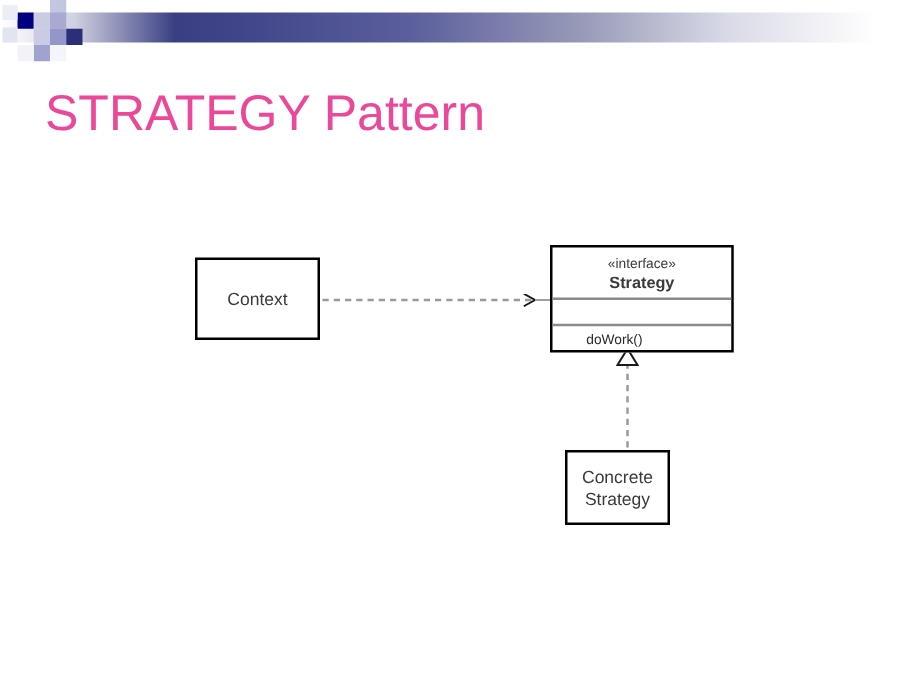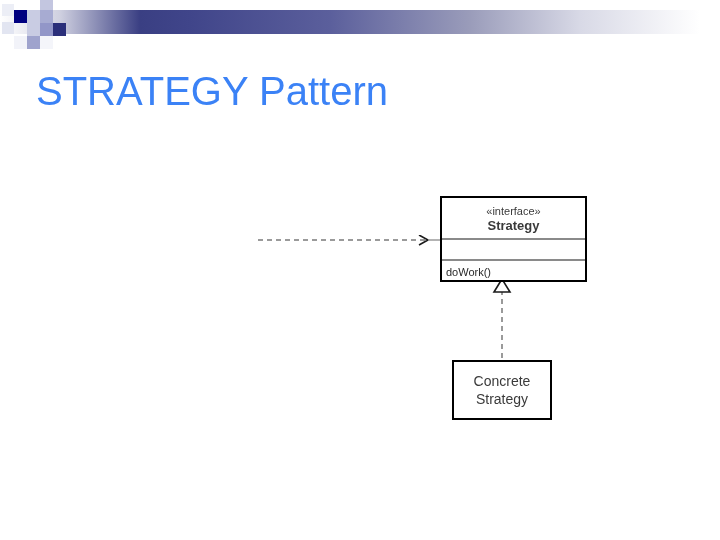--- a/index.html
+++ b/index.html
@@ -43,21 +43,21 @@
     position: absolute;
   }
 
   
   #page-title {
     position: absolute;
     left: 36px;
     top: 66px;
     font-size: 40px;
     line-height: 50px;
-    color: #3b82f6;
+    color: #ec4899;
     letter-spacing: 0px;
     white-space: nowrap;
   }
 
   
   #diagram {
     position: absolute;
     left: 0;
     top: 0;
     width: 720px;
@@ -132,27 +132,28 @@
     height: 21px;
     box-sizing: border-box;
     display: flex;
     align-items: center;
     padding-left: 4px;
   }
   #strategy-operation-label {
     font-size: 11px;
     color: #2a2a2a;
     white-space: nowrap;
+    margin-left: 23px;
   }
 
   
   #concrete-box {
     left: 452px;
     top: 360px;
-    width: 100px;
+    width: 84px;
     height: 60px;
   }
   #concrete-label {
     position: absolute;
     left: 0;
     right: 0;
     top: 50%;
     transform: translateY(-50%);
     text-align: center;
     font-size: 14px;
@@ -198,20 +199,23 @@
       <line x1="428" y1="240" x2="440" y2="240" stroke="#9a9a9a" stroke-width="1.5"></line>
     </g>
 
     
     <g>
       <line x1="502" y1="358" x2="502" y2="292" stroke="#9a9a9a" stroke-width="2" stroke-dasharray="5,4"></line>
       <polygon points="502,279 494,292 510,292" fill="#ffffff" stroke="#1a1a1a" stroke-width="1.6"></polygon>
     </g>
   </svg>
 
+  <div class="uml-box" id="context-box">
+    <div id="context-label">Context</div>
+  </div>
 
   <div class="uml-box" id="strategy-box">
     <div id="strategy-header">
       <div id="strategy-stereotype">«interface»</div>
       <div id="strategy-name">Strategy</div>
     </div>
     <div id="strategy-attributes"></div>
     <div id="strategy-operations">
       <div id="strategy-operation-label">doWork()</div>
     </div>

